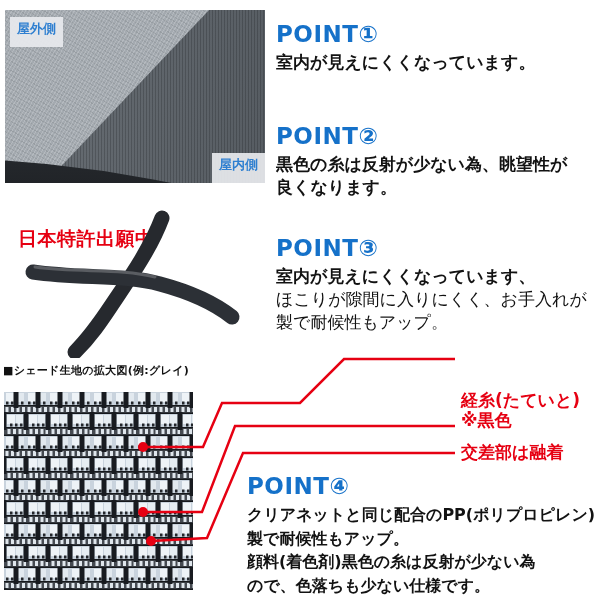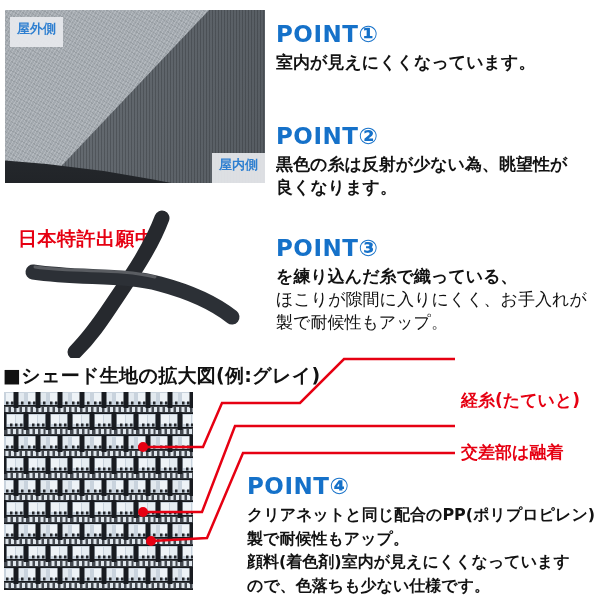--- a/index.html
+++ b/index.html
@@ -47,21 +47,21 @@
   }
   .point-line{font-size:17px;line-height:23px;color:#121212;}
   .point-line.b{font-weight:bold;}
   .p1{left:276px;top:12px;margin-top:8px;}
   .p2{left:276px;top:122px;}
   .p3{left:276px;top:234px;}
   .p4{left:247px;top:472px;}
   .p4 .point-line{font-size:16px;line-height:23.5px;}
   
   .section-title{
-    position:absolute;left:3px;top:363px;font-size:19px;font-weight:bold;
+    position:absolute;left:3px;top:363px;font-size:11px;font-weight:bold;
     color:#111;white-space:nowrap;letter-spacing:.3px;
   }
   .fabric-magnified{position:absolute;left:4px;top:392px;width:189px;height:198px;}
   
   .leader-overlay{position:absolute;left:0;top:0;pointer-events:none;}
   .anno{
     position:absolute;color:var(--red,#e60012);font-weight:bold;font-size:17px;
     line-height:20px;white-space:nowrap;
   }
   .anno.a1{left:461px;top:349px;margin-top:41px;}
@@ -93,30 +93,30 @@
   </div>
 
   <div class="point p2">
     <div class="point-heading">POINT②</div>
     <div class="point-line b">黒色の糸は反射が少ない為、眺望性が</div>
     <div class="point-line b">良くなります。</div>
   </div>
 
   <div class="point p3">
     <div class="point-heading">POINT③</div>
-    <div class="point-line b">を練り込んだ糸で織っている、</div>
+    <div class="point-line b">室内が見えにくくなっています、</div>
     <div class="point-line">ほこりが隙間に入りにくく、お手入れが</div>
     <div class="point-line">製で耐候性もアップ。</div>
   </div>
 
   <div class="point p4">
     <div class="point-heading">POINT④</div>
     <div class="point-line b">クリアネットと同じ配合のPP(ポリプロピレン)</div>
     <div class="point-line b">製で耐候性もアップ。</div>
-    <div class="point-line b">顔料(着色剤)室内が見えにくくなっています</div>
+    <div class="point-line b">顔料(着色剤)黒色の糸は反射が少ない為</div>
     <div class="point-line b">ので、色落ちも少ない仕様です。</div>
   </div>
 
   <div class="section-title">■シェード生地の拡大図(例:グレイ)</div>
 
   <svg class="fabric-magnified" width="189" height="198" viewBox="0 0 189 198">
     <defs>
       <pattern id="weave" width="22" height="44" patternUnits="userSpaceOnUse">
         <rect width="22" height="44" fill="#c9d3dd"></rect>
 
@@ -167,16 +167,17 @@
     </g>
     <g fill="#e60012" stroke="none">
       <circle cx="143" cy="447" r="5"></circle>
       <circle cx="143" cy="512" r="5"></circle>
       <circle cx="151" cy="541" r="5"></circle>
     </g>
   </svg>
 
   <div class="anno a1">
     <div>経糸(たていと)</div>
+    <div>※黒色</div>
   </div>
   <div class="anno a3">交差部は融着</div>
 
 </div>
 
 </body></html>

